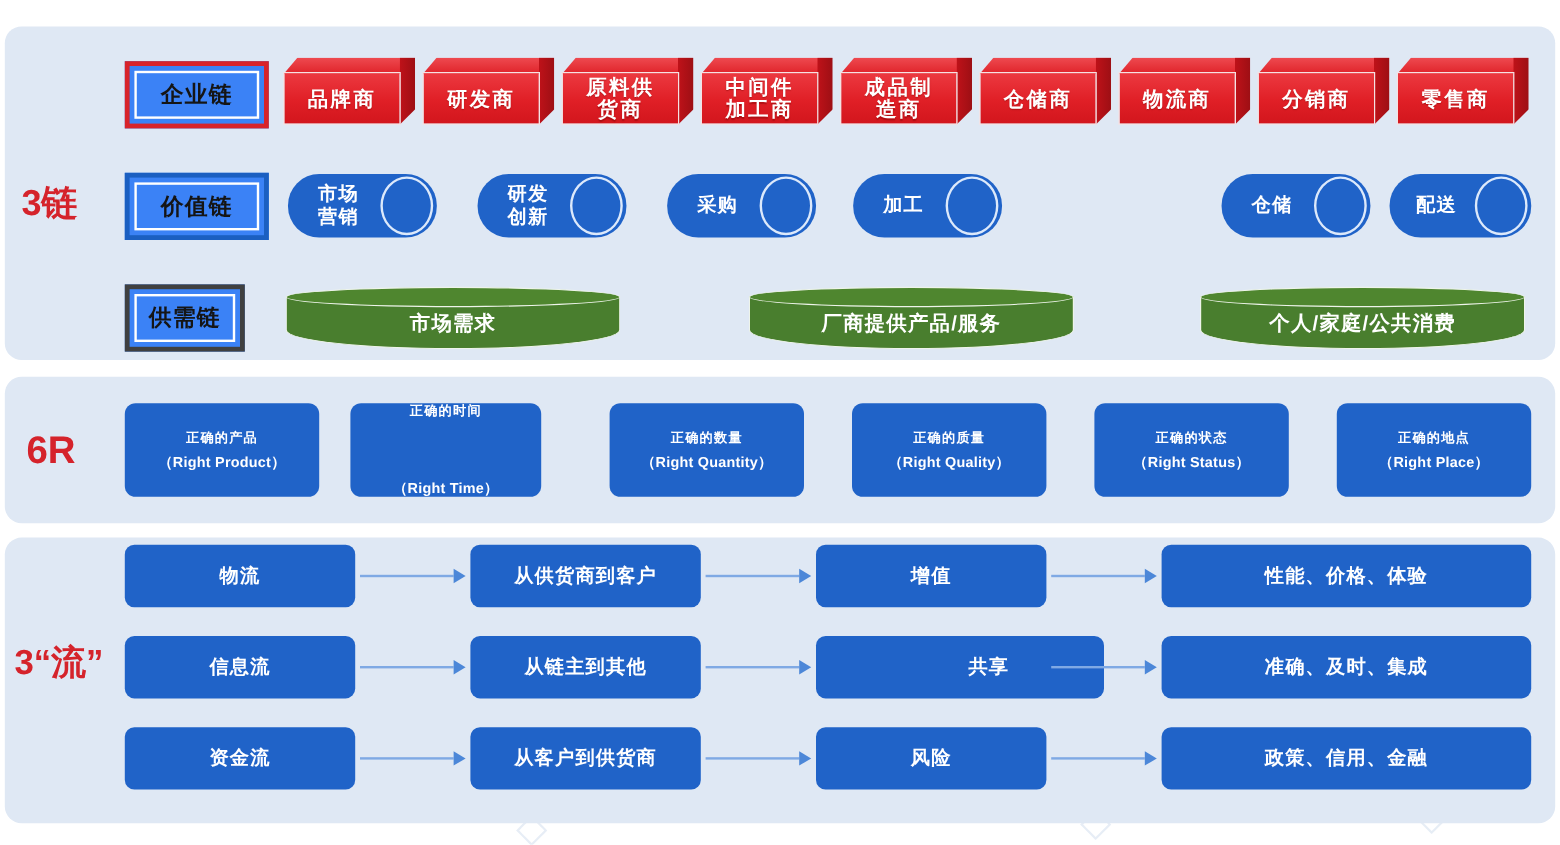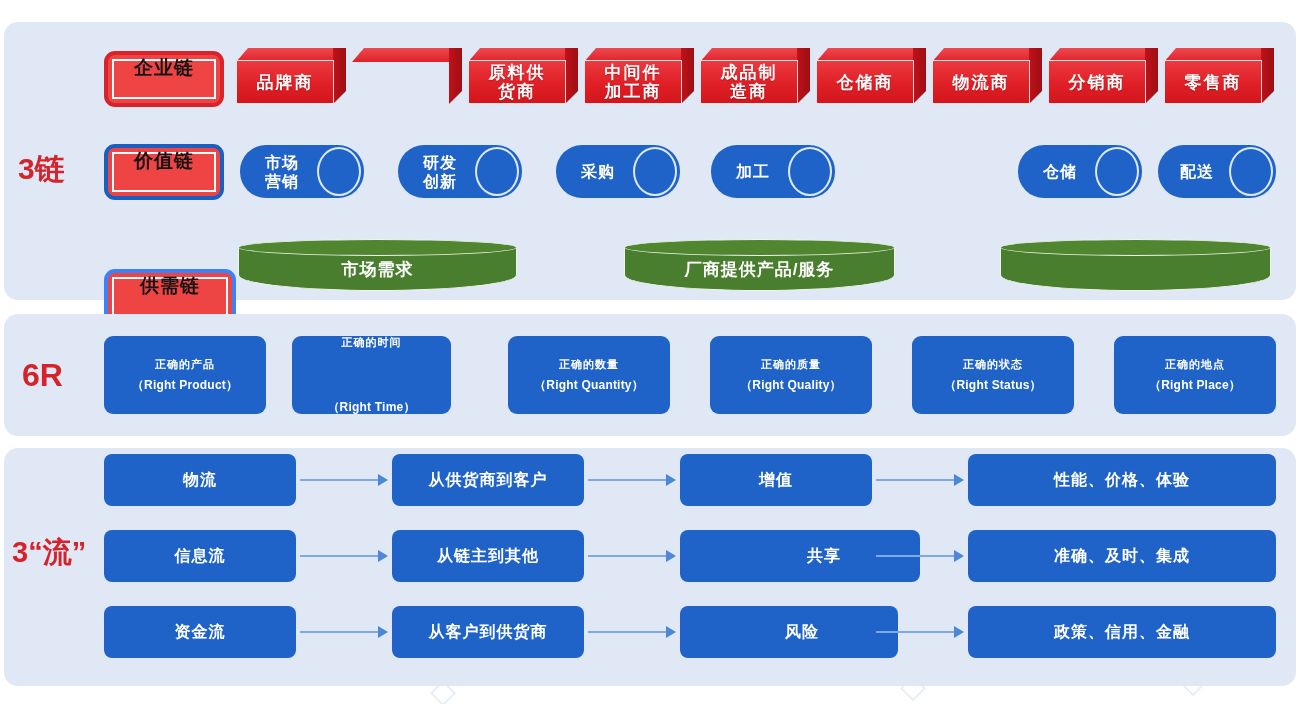--- a/index.html
+++ b/index.html
@@ -24,30 +24,30 @@
   #panel-flows{left:4px;top:448px;width:1292px;height:238px;}
 
   
   .group-label{position:absolute;color:#d5232b;font-weight:bold;
                letter-spacing:0px;white-space:nowrap;}
   #label-3chain{left:18px;top:149px;font-size:30px;}
   #label-6r{left:22px;top:357px;font-size:32px;}
   #label-3flow{left:12px;top:533px;font-size:29px;}
 
   
-  .plate{position:absolute;background:#ef4444;display:flex;
-         align-items:flex-start;justify-content:center;
-         box-sizing:border-box;border-radius:11px;}
+  .plate{position:absolute;background:#3b82f6;display:flex;
+         align-items:center;justify-content:center;
+         box-sizing:border-box;}
   .plate .inner{position:absolute;left:4px;top:4px;right:4px;bottom:4px;
                 border:2px solid #ffffff;box-sizing:border-box;}
   .plate span{position:relative;z-index:2;font-size:19px;font-weight:bold;
               color:#151515;letter-spacing:1px;}
   #plate-enterprise{left:104px;top:51px;width:120px;height:56px;border:4px solid #d8232a;}
   #plate-value{left:104px;top:144px;width:120px;height:56px;border:4px solid #1b5fc1;}
-  #plate-supply{left:104px;top:237px;width:132px;height:56px;border:4px solid #3b82f6;margin-top:32px;}
+  #plate-supply{left:104px;top:237px;width:100px;height:56px;border:4px solid #404040;}
 
   
   .cube{position:absolute;height:56px;}
   .cube .face{position:absolute;left:0;top:12px;right:12px;bottom:0;
               background:linear-gradient(180deg,#ec3940 0%,#e01f26 55%,#d2161d 100%);
               border:1px solid #f6e2e3;box-sizing:border-box;
               display:flex;align-items:center;justify-content:center;}
   .cube .top{position:absolute;left:0;top:0;height:14px;right:0;
              background:transparent;}
   .cube .top:before{content:"";position:absolute;left:0;top:0;width:100%;height:100%;
@@ -140,20 +140,23 @@
   <div class="cube" style="left:236px;top:48px;width:110px;">
     <div class="top"></div>
     <div class="side"></div>
     <div class="face">
       <div class="txt">品牌商</div>
     </div>
   </div>
   <div class="cube" style="left:352px;top:48px;width:110px;">
     <div class="top"></div>
     <div class="side"></div>
+    <div class="face">
+      <div class="txt">研发商</div>
+    </div>
   </div>
   <div class="cube" style="left:468px;top:48px;width:110px;">
     <div class="top"></div>
     <div class="side"></div>
     <div class="face">
       <div class="txt">原料供<br>货商</div>
     </div>
   </div>
   <div class="cube" style="left:584px;top:48px;width:110px;">
     <div class="top"></div>
@@ -235,20 +238,21 @@
     <div class="txt">市场需求</div>
   </div>
   <div class="disc" style="left:624px;top:239px;width:271px;">
     <div class="body"></div>
     <div class="lid"></div>
     <div class="txt">厂商提供产品/服务</div>
   </div>
   <div class="disc" style="left:1000px;top:239px;width:271px;">
     <div class="body"></div>
     <div class="lid"></div>
+    <div class="txt">个人/家庭/公共消费</div>
   </div>
 
   <div class="panel" id="panel-6r"></div>
   <div class="group-label" id="label-6r">6R</div>
 
   <div class="rcard" style="left:104px;width:162px;">
     <div class="cn">正确的产品</div>
     <div class="en">（Right Product）</div>
   </div>
   <div class="rcard" style="left:292px;width:159px;gap:44px;">
@@ -312,20 +316,20 @@
   <div class="fbox" style="left:104px;top:606px;width:192px;">资金流</div>
   <div class="arrow" style="left:300px;top:626px;width:88px;">
     <div class="ln" style="width:78px;"></div>
     <div class="hd" style="left:78px;"></div>
   </div>
   <div class="fbox" style="left:392px;top:606px;width:192px;">从客户到供货商</div>
   <div class="arrow" style="left:588px;top:626px;width:88px;">
     <div class="ln" style="width:78px;"></div>
     <div class="hd" style="left:78px;"></div>
   </div>
-  <div class="fbox" style="left:680px;top:606px;width:192px;padding-left:26px;">风险</div>
+  <div class="fbox" style="left:680px;top:606px;width:192px;">风险</div>
   <div class="arrow" style="left:876px;top:626px;width:88px;">
     <div class="ln" style="width:78px;"></div>
     <div class="hd" style="left:78px;"></div>
   </div>
   <div class="fbox" style="left:968px;top:606px;width:308px;">政策、信用、金融</div>
 
 </div>
 
 </body></html>

